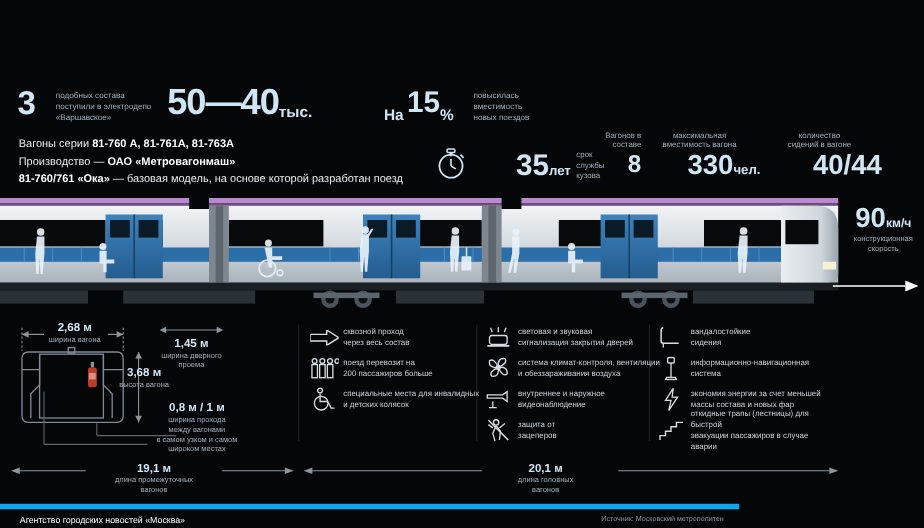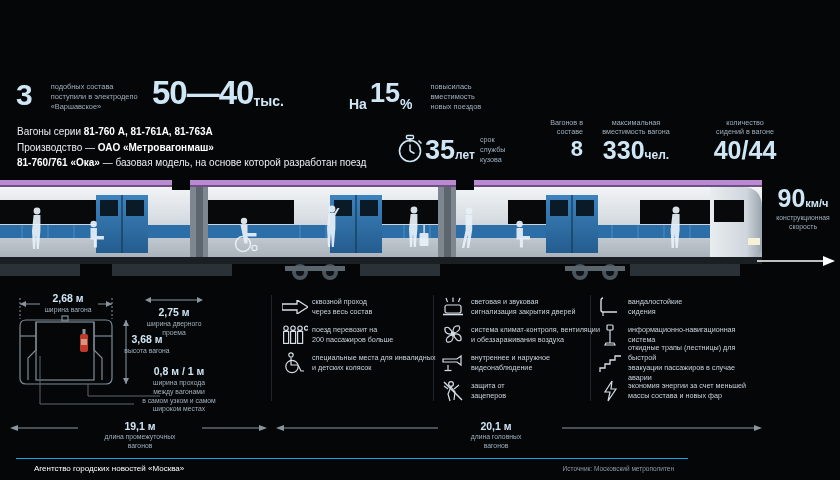--- a/index.html
+++ b/index.html
@@ -46,21 +46,21 @@
 
   
   .series { position:absolute; left:17px; top:124px; width:400px; }
   .series div { font-size:10px; color:#e8eef3; line-height:1.55; white-space:nowrap;}
   .series b { color:#ffffff; font-weight:bold; }
 
   
   .midstats { position:absolute; left:395px; top:118px; width:445px; height:56px; }
   .mid-item { position:absolute; text-align:center; }
   .mid-label { font-size:7.2px; color:#9fb0bd; line-height:1.3; white-space:pre-line; }
-  .mid-value { font-size:25px; font-weight:bold; color:#cfe6f5; line-height:1.05; white-space:nowrap; }
+  .mid-value { font-size:25px; font-weight:bold; color:#cfe6f5; line-height:1.05; white-space:nowrap;margin-left:44px; }
   .mid-value .small { font-size:12px; font-weight:bold; }
   #mid-life { left:0px; top:14px; display:flex; align-items:center; }
   #mid-life .mid-value { font-size:27px; }
   #mid-life .lifedesc { font-size:7.2px; color:#9fb0bd; line-height:1.35; margin-left:5px; text-align:left; white-space:pre-line; }
   #mid-cars { left:124px; top:0px; width:64px;text-align:right; }
   #mid-cars .mid-value { font-size:22px; }
   #mid-seatcap { left:186px; top:0px; width:110px; }
   #mid-seats { left:300px; top:0px; width:100px; }
 
   
@@ -73,21 +73,21 @@
   
   .train-wrap { position:absolute; left:0; top:178px; width:840px; height:104px; }
 
   
   .crosssec { position:absolute; left:0px; top:286px; width:160px; height:130px; }
   .dimlabel { position:absolute; text-align:center; }
   .dimlabel .v { font-size:10.5px; font-weight:bold; color:#cfe6f5; white-space:nowrap; }
   .dimlabel .l { font-size:6.8px; color:#9fb0bd; line-height:1.3; margin-top:2px; white-space:pre-line; }
 
   #dim-width { left:18px; top:292px; width:100px; }
-  #dim-height { left:116px; top:333px; width:62px; }
+  #dim-height { left:100px; top:333px; width:62px; }
   #dim-door { left:139px; top:296px; width:70px; }
   #dim-pass { left:139px; top:365px; width:80px; }
 
   
   .features { position:absolute; left:281px; top:293px; width:559px; height:112px; }
   .fcol { position:absolute; top:0; width:160px; }
   #fcol-0 { left:0px; }
   #fcol-1 { left:159px; }
   #fcol-2 { left:316px; }
   .frow { display:flex; align-items:center; height:28px; margin-bottom:0px; }
@@ -100,21 +100,21 @@
 
   
   .lengths { position:absolute; left:0; top:414px; width:840px; height:42px; }
   .lenitem { position:absolute; text-align:center; }
   .lenitem .v { font-size:10.5px; font-weight:bold; color:#cfe6f5; }
   .lenitem .l { font-size:6.8px; color:#9fb0bd; line-height:1.3; margin-top:1px; white-space:pre-line; }
   #len-mid { left:80px; top:6px; width:120px; }
   #len-head { left:436px; top:6px; width:120px; }
 
   
-  .footer { position:absolute; left:0; top:458px; width:672px; height:22px; border-top:1px solid #0ea5e9;margin-left:16px; }
+  .footer { position:absolute; left:0; top:458px; width:672px; height:22px; border-top:5px solid #0ea5e9; }
   .agency { position:absolute; left:18px; top:5px; font-size:8px; color:#ffffff; }
   .source { position:absolute; right:14px; top:6px; font-size:6.5px; color:#8e9aa5; }
 </style>
 </head>
 <body>
 
 <div class="page">
 
 
   <div class="stats">
@@ -412,21 +412,21 @@
     <div class="l">высота вагона</div>
   </div>
   <div class="dimlabel" id="dim-door">
     <div>
       <svg width="58" height="8" viewBox="0 0 58 8" style="display:block;margin:0 auto 2px;">
         <line x1="3" y1="4" x2="55" y2="4" stroke="#8a95a0" stroke-width="1"></line>
         <polygon points="0,4 6,1 6,7" fill="#8a95a0"></polygon>
         <polygon points="58,4 52,1 52,7" fill="#8a95a0"></polygon>
       </svg>
     </div>
-    <div class="v">2,75 м</div>
+    <div class="v">1,45 м</div>
     <div class="l">ширина дверного
 проема</div>
   </div>
   <div class="dimlabel" id="dim-pass">
     <div class="v">0,8 м / 1 м</div>
     <div class="l">ширина прохода
 между вагонами
 в самом узком и самом
 широком местах</div>
   </div>
@@ -560,35 +560,35 @@
               <line x1="9" y1="6" x2="9" y2="19"></line>
               <path d="M5,19 h8 l1,2 h-10 z"></path>
             </g>
           </svg>
         </span>
         <span class="ftext">информационно-навигационная
 система</span>
       </div>
       <div class="frow">
         <span class="ficon">
+          <svg width="20" height="22" viewBox="0 0 20 22">
+            <path d="M11,1 L4,12 h5 l-2,9 l8,-12 h-5 z" fill="none" stroke="#d6dee5" stroke-width="1.2"></path>
+          </svg>
+        </span>
+        <span class="ftext">экономия энергии за счет меньшей
+массы состава и новых фар</span>
+      </div>
+      <div class="frow">
+        <span class="ficon">
           <svg width="24" height="20" viewBox="0 0 24 20">
             <path d="M1,19 v-4 h5 v-4 h5 v-4 h5 v-4 h6" fill="none" stroke="#d6dee5" stroke-width="1.3"></path>
           </svg>
         </span>
         <span class="ftext">откидные трапы (лестницы) для быстрой
 эвакуации пассажиров в случае аварии</span>
-      </div>
-      <div class="frow">
-        <span class="ficon">
-          <svg width="20" height="22" viewBox="0 0 20 22">
-            <path d="M11,1 L4,12 h5 l-2,9 l8,-12 h-5 z" fill="none" stroke="#d6dee5" stroke-width="1.2"></path>
-          </svg>
-        </span>
-        <span class="ftext">экономия энергии за счет меньшей
-массы состава и новых фар</span>
       </div>
     </div>
   </div>
 
   <div class="lengths">
     <svg width="840" height="18" viewBox="0 0 840 18" style="position:absolute;left:0;top:5px;">
       <g stroke="#8a95a0" stroke-width="1">
         <line x1="12" y1="9" x2="78" y2="9"></line>
         <line x1="202" y1="9" x2="265" y2="9"></line>
         <polygon points="10,9 18,6 18,12" fill="#8a95a0" stroke="none"></polygon>

